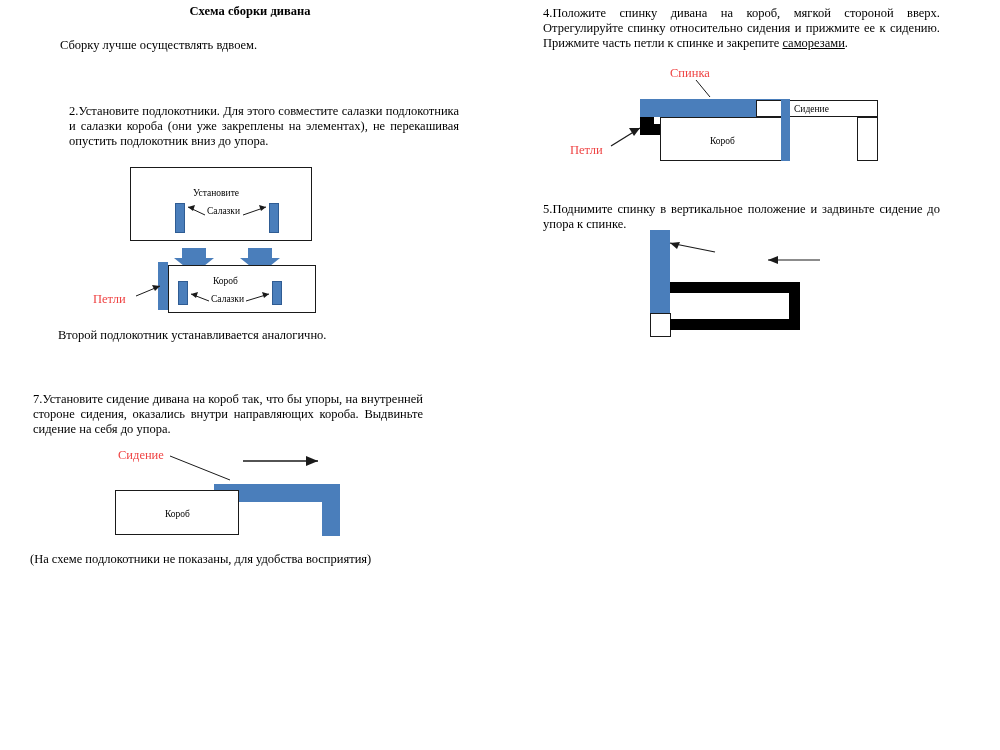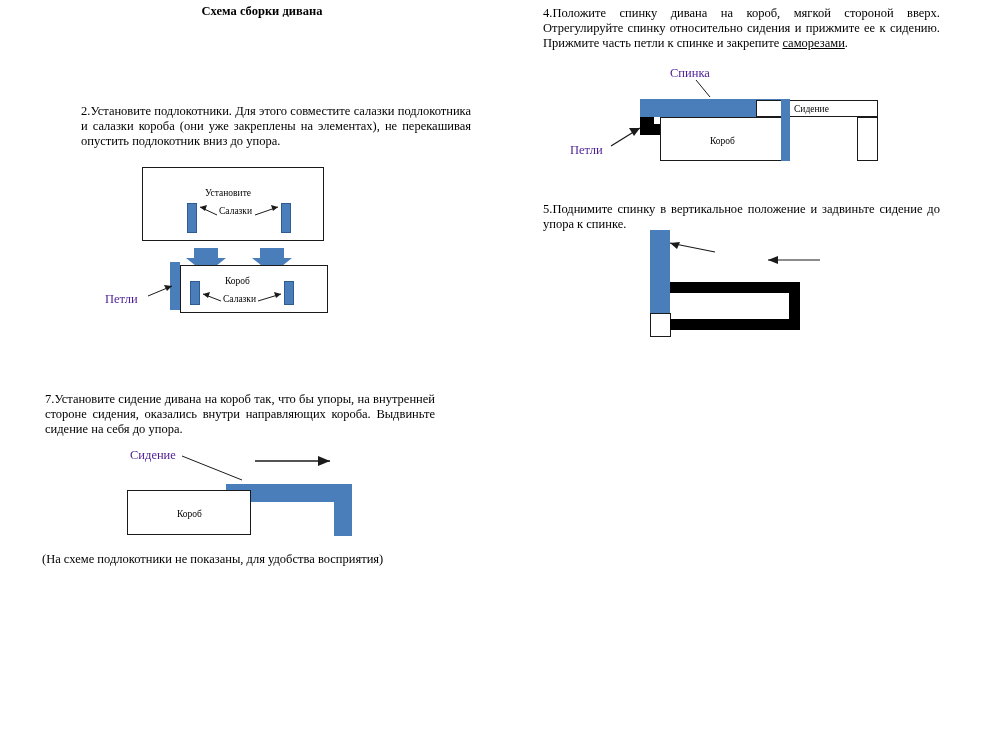--- a/index.html
+++ b/index.html
@@ -17,21 +17,21 @@
   }
   .page {
     position: relative;
     width: 1000px;
     height: 750px;
   }
   .col {
     position: absolute;
     top: 0;
   }
-  .col-left { left: 12px; width: 500px; height: 644px; }
+  .col-left { left: 0; width: 500px; height: 644px; }
   .col-right { left: 500px; width: 500px; height: 750px; }
 
   .title {
     position: absolute;
     top: 4px;
     left: 0;
     width: 500px;
     text-align: center;
     font-weight: bold;
     font-size: 12.5px;
@@ -69,21 +69,21 @@
     position: absolute;
     font-size: 9.5px;
     font-family: "Liberation Serif", serif;
     color: #000;
     white-space: nowrap;
   }
   .lbl-lg {
     position: absolute;
     font-size: 12.5px;
     font-family: "Liberation Serif", serif;
-    color: #4c1d95;
+    color: #ef4444;
     white-space: nowrap;
   }
   .caption {
     position: absolute;
     font-size: 12.5px;
     font-family: "Liberation Serif", serif;
   }
   svg.overlay {
     position: absolute;
     left: 0;
@@ -94,20 +94,21 @@
 </style>
 </head>
 <body>
 
 <div class="page">
 
   <div class="col col-left">
 
     <div class="title">Схема сборки дивана</div>
 
+    <div class="para" style="top:38px; left:60px; width:360px;">Сборку лучше осуществлять вдвоем.</div>
 
 
     <div class="para" style="top:104px; left:33px; width:390px;margin-left:36px;">2.Установите подлокотники. Для этого совместите салазки подлокотника и салазки короба (они уже закреплены на элементах), не перекашивая опустить подлокотник вниз до упора.</div>
 
     <div>
       <div class="shape box-white" style="left:130px; top:167px; width:182px; height:74px;"></div>
       <div class="lbl" style="left:193px; top:188px;">Установите</div>
 
       <div class="shape box-blue-b" style="left:175px; top:203px; width:10px; height:30px;"></div>
       <div class="shape box-blue-b" style="left:269px; top:203px; width:10px; height:30px;"></div>
@@ -144,20 +145,21 @@
       <svg class="overlay" width="500" height="750">
         <line x1="136" y1="296" x2="160" y2="286" stroke="#1a1a1a" stroke-width="1"></line>
         <polygon points="160,286 152,285 155,291" fill="#1a1a1a"></polygon>
         <line x1="209" y1="301" x2="191" y2="294" stroke="#1a1a1a" stroke-width="1"></line>
         <polygon points="191,294 198,292 196,298" fill="#1a1a1a"></polygon>
         <line x1="246" y1="301" x2="269" y2="294" stroke="#1a1a1a" stroke-width="1"></line>
         <polygon points="269,294 262,292 264,298" fill="#1a1a1a"></polygon>
       </svg>
     </div>
 
+    <div class="caption" style="top:328px; left:58px;">Второй подлокотник устанавливается аналогично.</div>
 
     <div class="para" style="top:392px; left:33px; width:390px;">7.Установите сидение дивана на короб так, что бы упоры, на внутренней стороне сидения, оказались внутри  направляющих короба. Выдвиньте сидение на себя до упора.</div>
 
     <div>
       <div class="lbl-lg" style="left:118px; top:448px;">Сидение</div>
 
       <div class="shape box-blue" style="left:214px; top:484px; width:126px; height:18px;"></div>
       <div class="shape box-blue" style="left:322px; top:484px; width:18px; height:52px;"></div>
 
       <div class="shape box-white" style="left:115px; top:490px; width:124px; height:45px;"></div>

